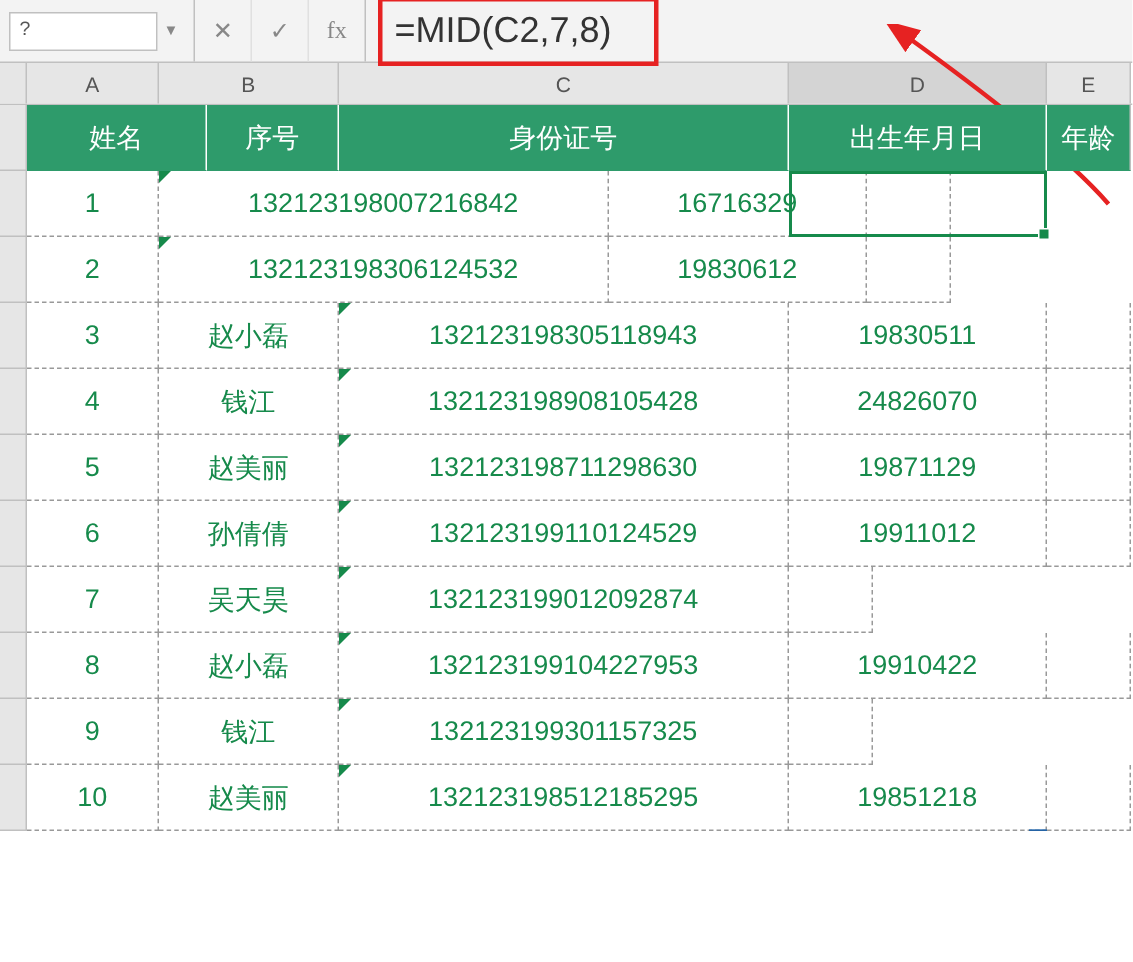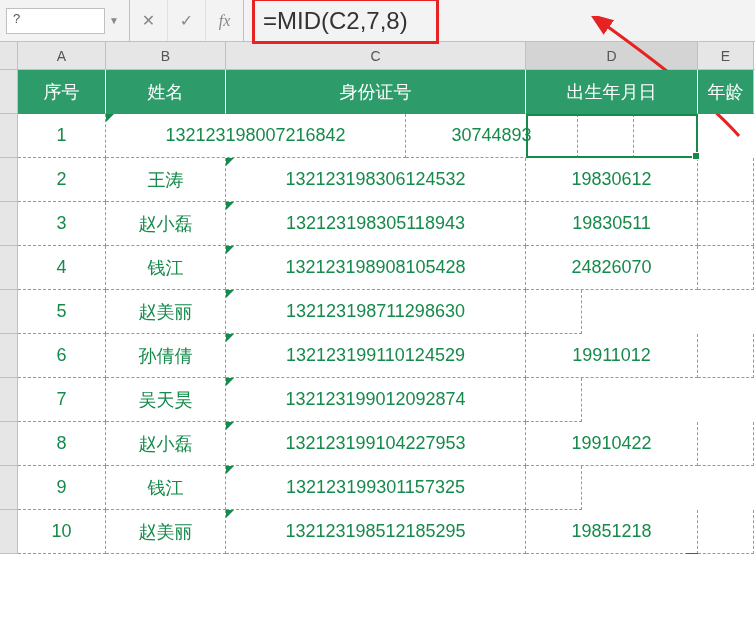--- a/index.html
+++ b/index.html
@@ -4,21 +4,21 @@
 <style>
 *{box-sizing:border-box;margin:0;padding:0;}
 body{font-family:"Microsoft YaHei",Arial,sans-serif;background:#fff;width:755px;}
 .formula-bar{display:flex;align-items:center;height:42px;border-bottom:1px solid #c0c0c0;background:#f3f3f3;}
 .nb-wrap{display:flex;align-items:center;width:130px;border-right:1px solid #c0c0c0;height:100%;padding:0 6px;}
 .name-box{flex:1;background:#fff;border:1px solid #c0c0c0;height:26px;padding:2px 6px;font-size:13px;color:#555;}
 .nb-dd{width:18px;height:26px;display:flex;align-items:center;justify-content:center;color:#888;font-size:10px;}
 .fx-btns{display:flex;align-items:center;height:100%;}
 .fx-btns span{width:38px;display:flex;align-items:center;justify-content:center;color:#888;font-size:16px;height:100%;border-right:1px solid #e0e0e0;}
 .fx-btns span.sep{border-right:1px solid #c0c0c0;}
-.fx-lbl{font-style:italic;font-family:"Times New Roman",serif;font-size:15px;}
+.fx-lbl{font-family:"Times New Roman",serif;font-size:15px;}
 .formula{flex:1;padding:4px 8px;font-size:16px;position:relative;}
 .formula .highlight{border:3px solid #e62222;padding:6px 28px 6px 8px;display:inline-block;font-size:24px;color:#333;}
 .arrow-svg{position:absolute;left:340px;top:22px;pointer-events:none;}
 .col-hdr-row{display:flex;height:28px;border-bottom:1px solid #c0c0c0;}
 .rh-corner{width:18px;background:#e6e6e6;border-right:1px solid #c0c0c0;}
 .col-hdr{background:#e6e6e6;border-right:1px solid #c0c0c0;display:flex;align-items:center;justify-content:center;font-size:14px;color:#555;}
 .col-hdr.sel{background:#d4d4d4;}
 .col-a{width:88px;}
 .col-b{width:120px;}
 .col-c{width:300px;}
@@ -66,39 +66,38 @@
   <div class="col-hdr col-a">A</div>
   <div class="col-hdr col-b">B</div>
   <div class="col-hdr col-c">C</div>
   <div class="col-hdr col-d sel">D</div>
   <div class="col-hdr col-e">E</div>
 </div>
 
 <div class="sheet">
   <div class="row th-row">
     <div class="rh"></div>
+    <div class="cell col-b">姓名</div>
     <div class="cell col-a">序号</div>
-    <div class="cell col-b">姓名</div>
     <div class="cell col-c">身份证号</div>
     <div class="cell col-d">出生年月日</div>
     <div class="cell col-e">年龄</div>
   </div>
 
   <div id="rows">
       <div class="row">
         <div class="rh"></div>
         <div class="cell col-a">1</div>
         <div class="cell col-c"><div class="tri"></div>132123198007216842</div>
-        <div class="cell col-d">30744893</div>
+        <div class="cell col-d">16716329</div>
         <div class="cell col-e"></div>
       </div>
       <div class="row">
         <div class="rh"></div>
         <div class="cell col-a">2</div>
-        <div class="cell col-b">王涛</div>
         <div class="cell col-c"><div class="tri"></div>132123198306124532</div>
         <div class="cell col-d">19830612</div>
         <div class="cell col-e"></div>
       </div>
       <div class="row">
         <div class="rh"></div>
         <div class="cell col-a">3</div>
         <div class="cell col-b">赵小磊</div>
         <div class="cell col-c"><div class="tri"></div>132123198305118943</div>
         <div class="cell col-d">19830511</div>
@@ -110,20 +109,21 @@
         <div class="cell col-b">钱江</div>
         <div class="cell col-c"><div class="tri"></div>132123198908105428</div>
         <div class="cell col-d">24826070</div>
         <div class="cell col-e"></div>
       </div>
       <div class="row">
         <div class="rh"></div>
         <div class="cell col-a">5</div>
         <div class="cell col-b">赵美丽</div>
         <div class="cell col-c"><div class="tri"></div>132123198711298630</div>
+        <div class="cell col-d">19871129</div>
         <div class="cell col-e"></div>
       </div>
       <div class="row">
         <div class="rh"></div>
         <div class="cell col-a">6</div>
         <div class="cell col-b">孙倩倩</div>
         <div class="cell col-c"><div class="tri"></div>132123199110124529</div>
         <div class="cell col-d">19911012</div>
         <div class="cell col-e"></div>
       </div>

